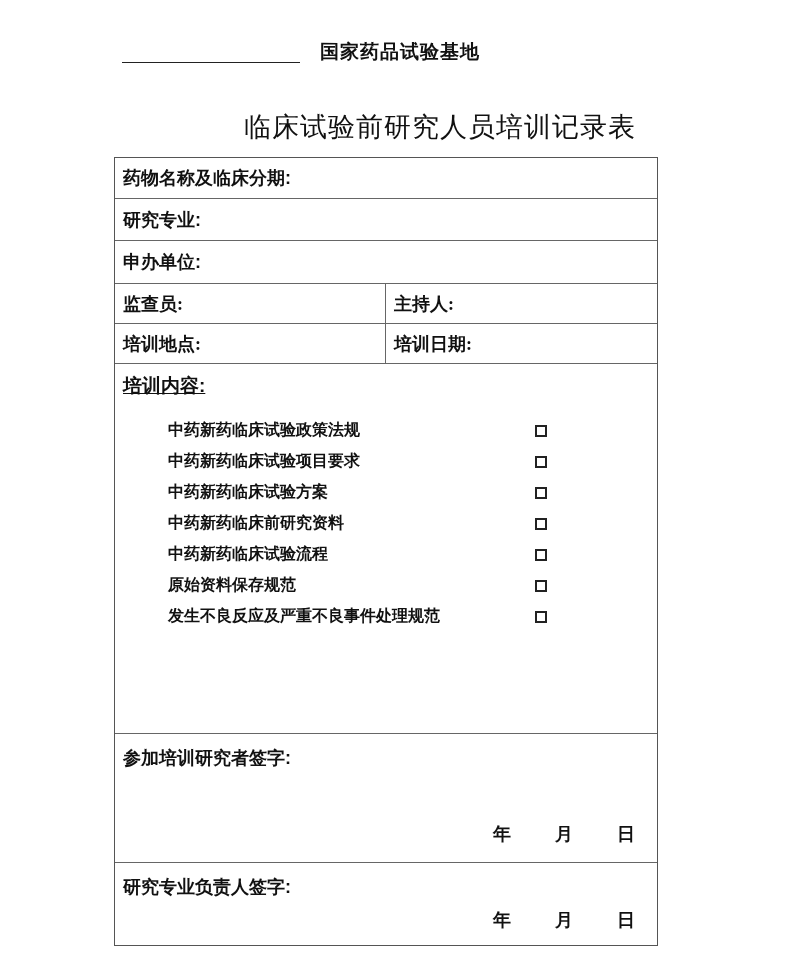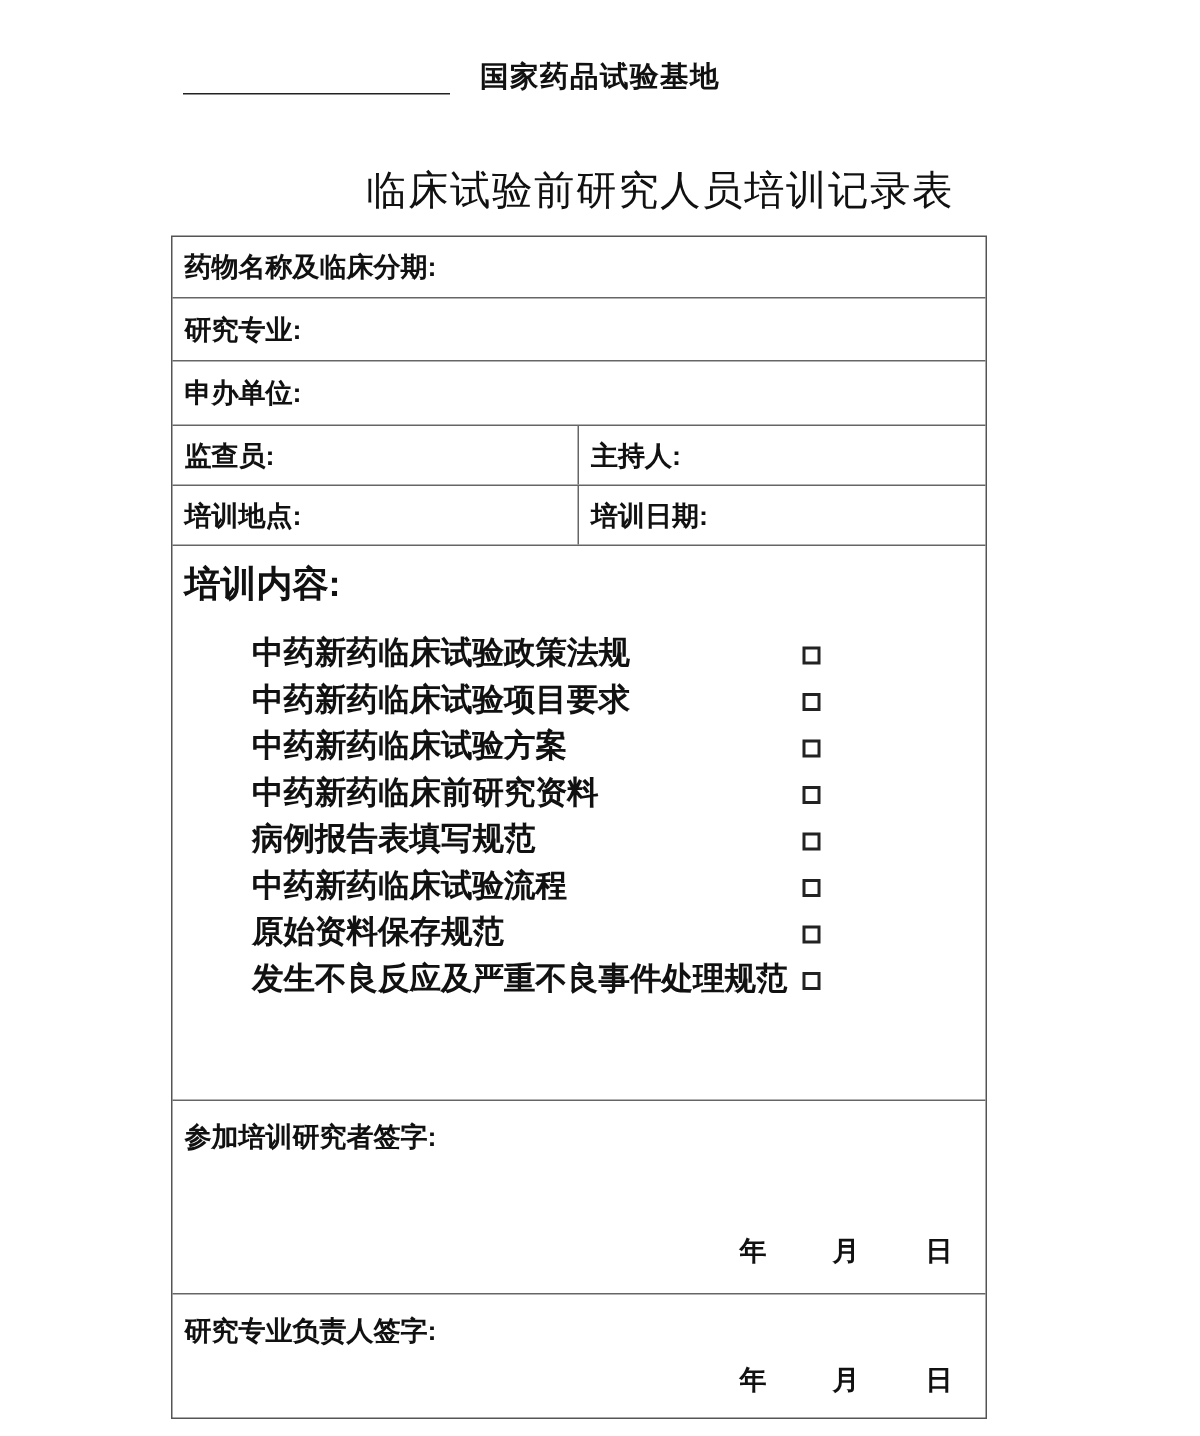--- a/index.html
+++ b/index.html
@@ -68,32 +68,34 @@
     display: flex;
     align-items: center;
     padding-left: 8px;
   }
   .frow.split { display: flex; padding: 0; }
   .frow.split .cell {
     flex: 1 1 50%;
     display: flex;
     align-items: center;
     padding-left: 8px;
+    font-family: Liberation Serif, serif;
   }
   .frow.split .cell.left { border-right: 1px solid #666666; }
 
   
   .frow.content-row { padding: 9px 8px 0 8px; }
-  .content-label { font-size: 24px; font-weight: bold; }
+  .content-label { font-size: 19px; font-weight: bold; text-decoration: underline; }
   .check-list { margin-top: 16px; margin-left: 45px; }
   .check-row {
     position: relative;
     height: 31px;
     display: flex;
-    font-size: 21px;
+    align-items: center;
+    font-size: 16px;
     font-weight: bold;
   }
   .checkbox {
     position: absolute;
     left: 367px;
     top: 50%;
     transform: translateY(-50%);
     width: 12px;
     height: 12px;
     border: 2px solid #222222;
@@ -175,24 +177,20 @@
     <span>中药新药临床试验方案</span>
     <span class="checkbox"></span>
   </div>
 
   <div class="check-row">
     <span>中药新药临床前研究资料</span>
     <span class="checkbox"></span>
   </div>
 
 
-  <div class="check-row">
-    <span>病例报告表填写规范</span>
-    <span class="checkbox"></span>
-  </div>
 
   <div class="check-row">
     <span>中药新药临床试验流程</span>
     <span class="checkbox"></span>
   </div>
 
   <div class="check-row">
     <span>原始资料保存规范</span>
     <span class="checkbox"></span>
   </div>

